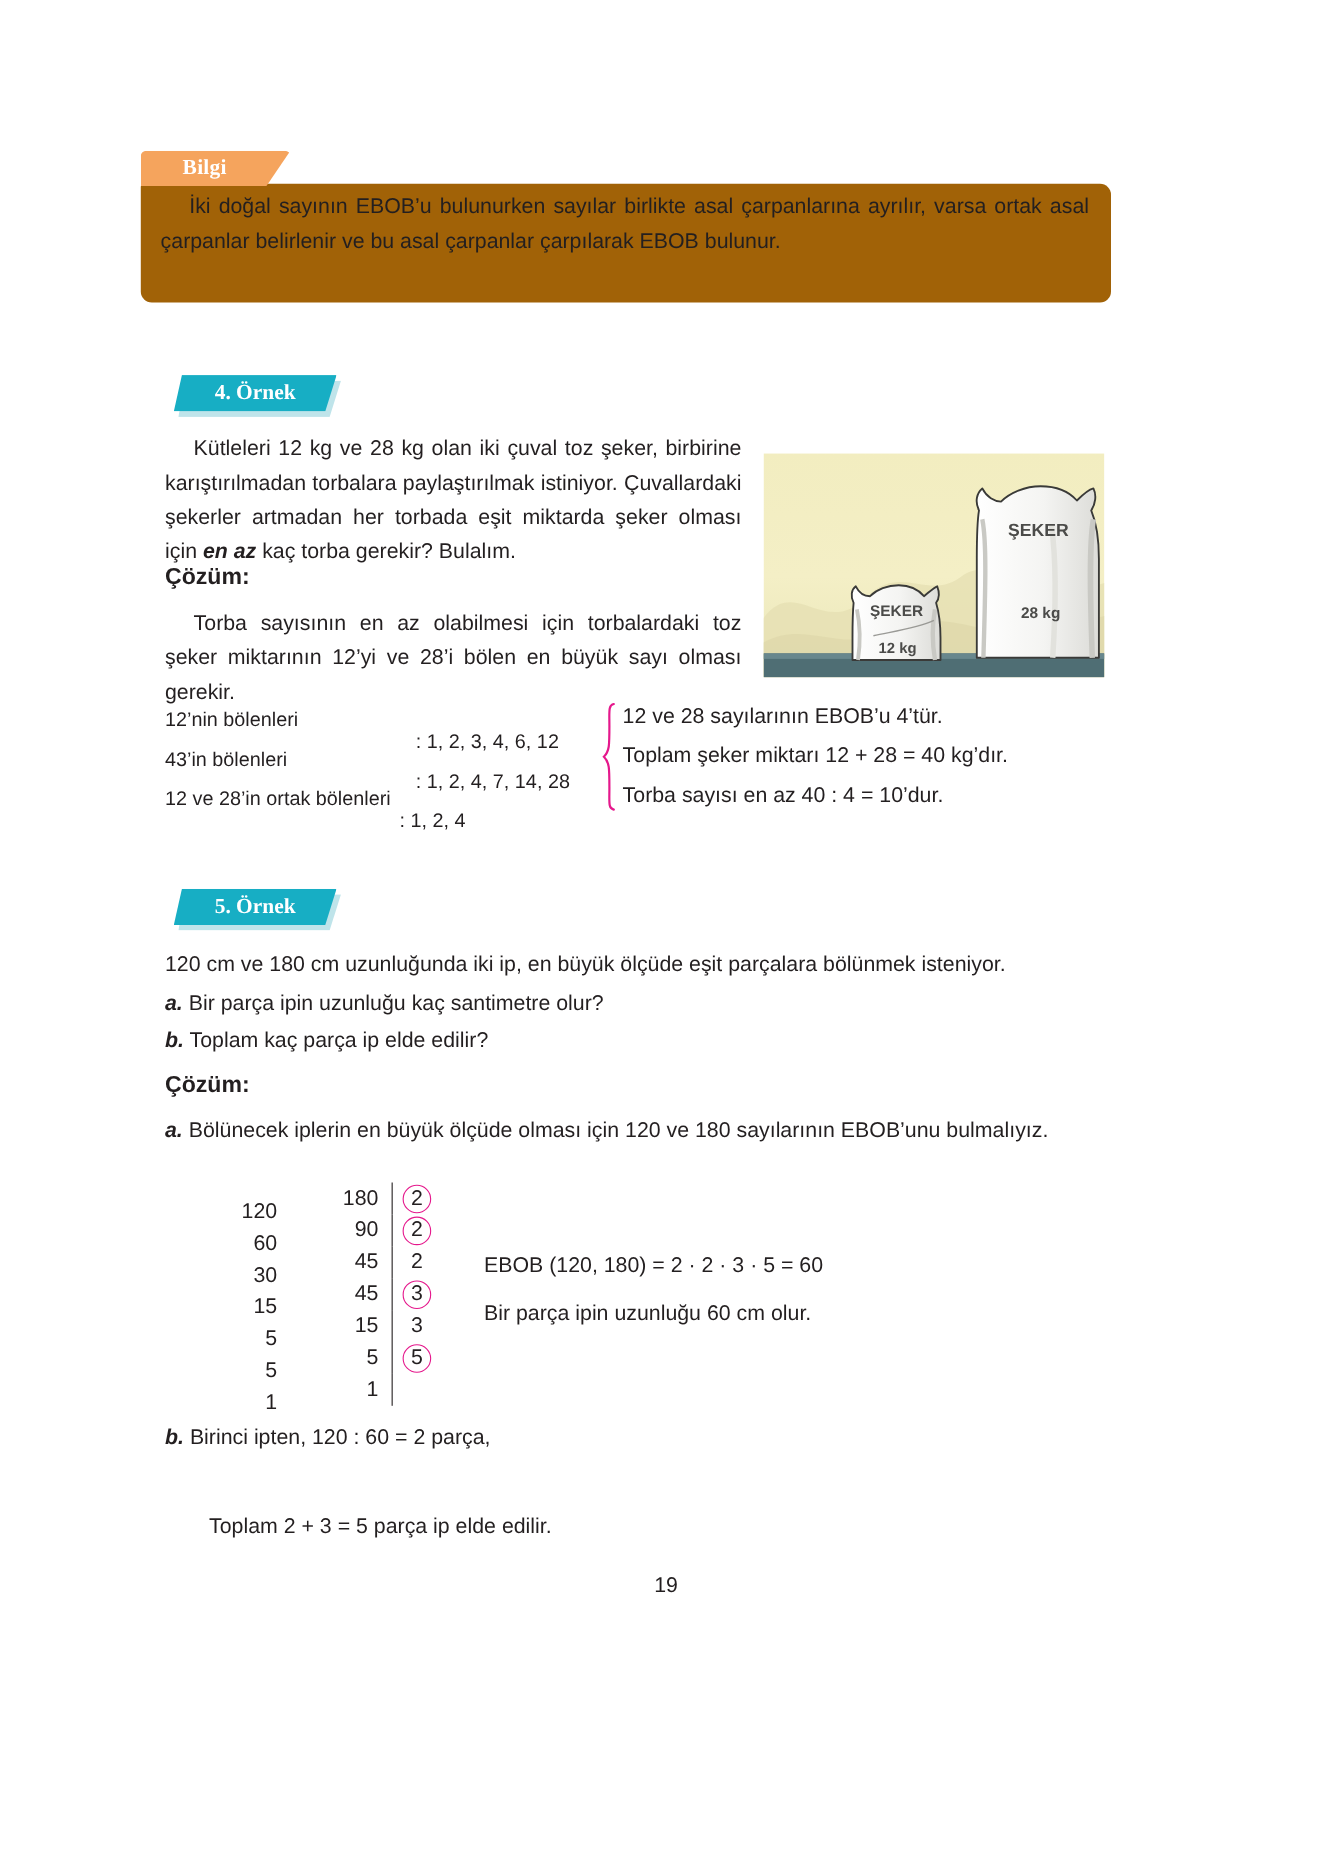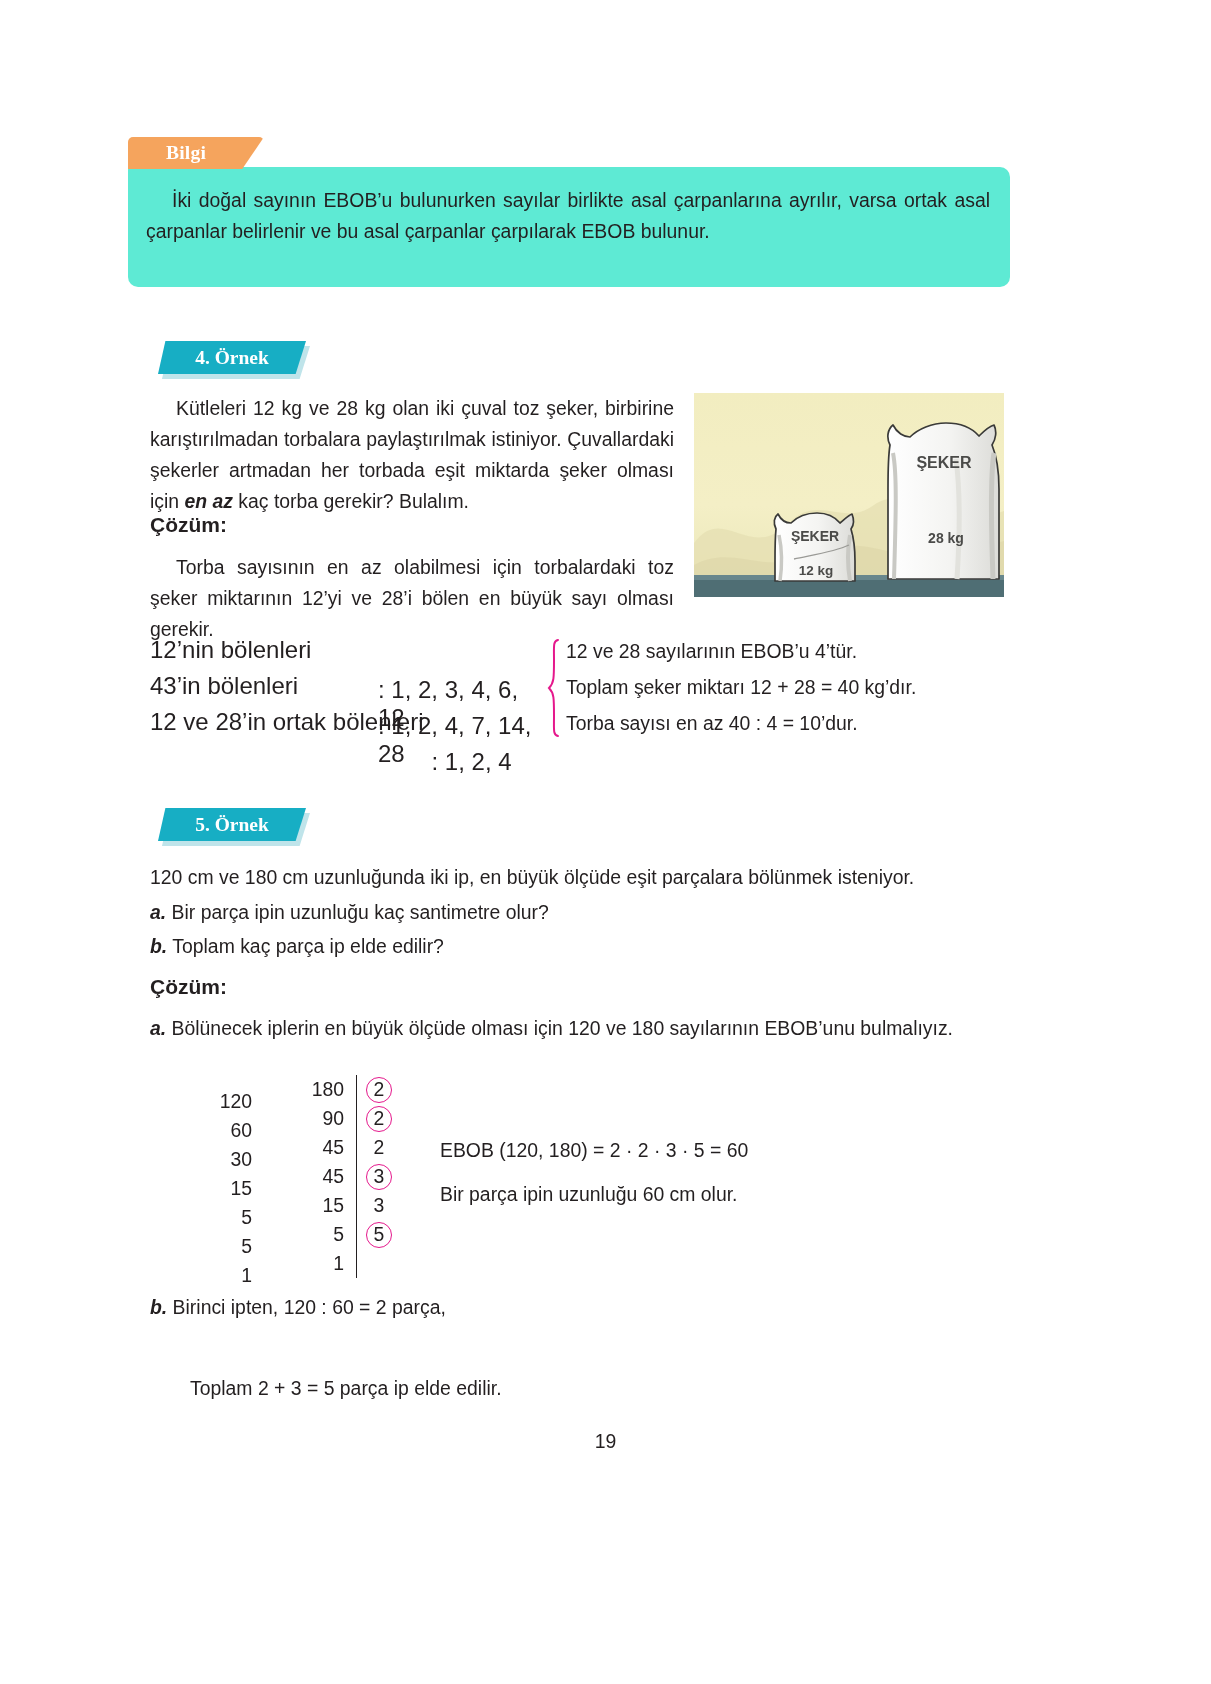--- a/index.html
+++ b/index.html
@@ -44,23 +44,23 @@
     font-family: "Liberation Serif", serif;
     font-weight: bold;
     font-size: 19.5px;
     color: #ffffff;
     padding-left: 38px;
     letter-spacing: .2px;
   }
   .info-body {
     position: relative;
     margin-top: -2px;
-    background: #5eead4;
+    background: #a16207;
     border-radius: 3px 10px 10px 10px;
-    padding: 18px 20px 24px 18px;
+    padding: 6px 20px 24px 18px;
     min-height: 78px;
   }
   .info-text {
     font-size: 19.4px;
     line-height: 31px;
     text-align: justify;
     text-justify: inter-word;
     color: #231f20;
   }
   .info-text .indent { display: inline-block; width: 26px; }
@@ -116,41 +116,41 @@
     position: absolute;
     font-size: 21px;
     font-weight: bold;
     color: #231f20;
   }
 
   
   .sack-img {
     position: absolute;
     left: 694px;
-    top: 393px;
+    top: 412px;
     width: 316px;
     height: 204px;
     overflow: hidden;
     border: 0;
     text-align: right;
   }
   .sack-img svg { display: block; }
 
   
   .div-table {
     position: absolute;
     left: 150px;
     top: 636px;
     width: 840px;
   }
   .div-row {
     display: flex;
-    align-items: flex-start;
+    align-items: center;
     height: 36px;
-    font-size: 24px;
+    font-size: 18px;
   }
   .div-label { width: 228px; }
   .div-values { width: 168px; margin-top: 40px; }
   .brace-col {
     position: absolute;
     left: 547px;
     top: 638px;
     width: 16px;
     height: 100px;
   }

